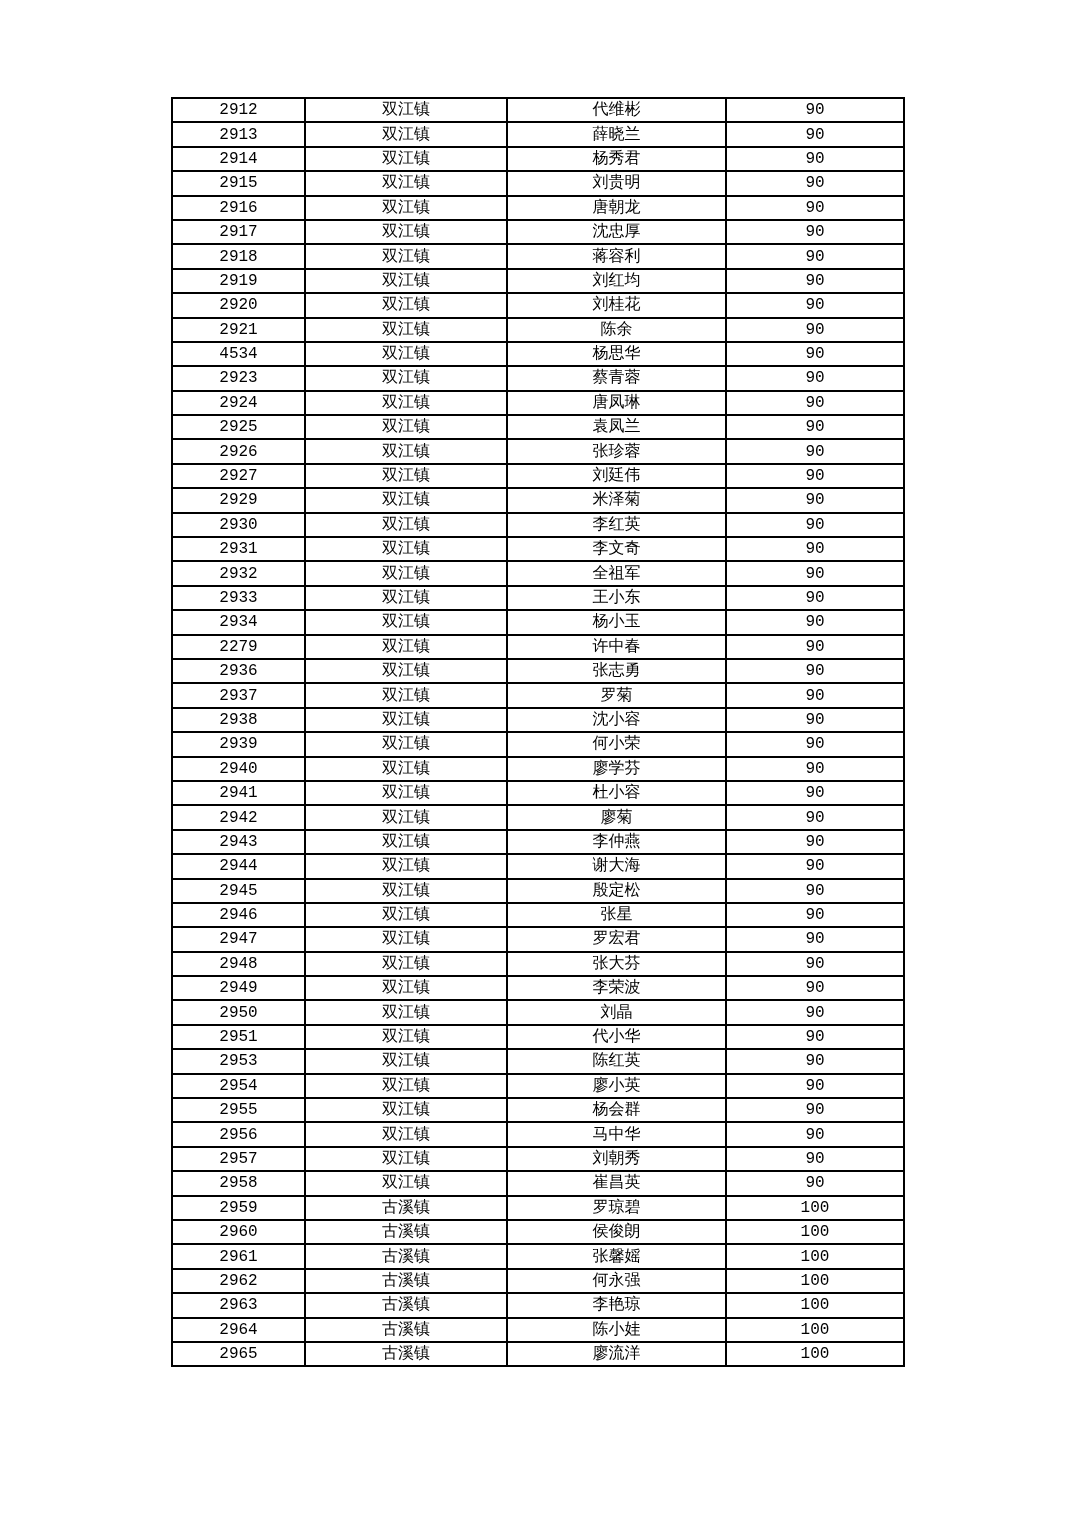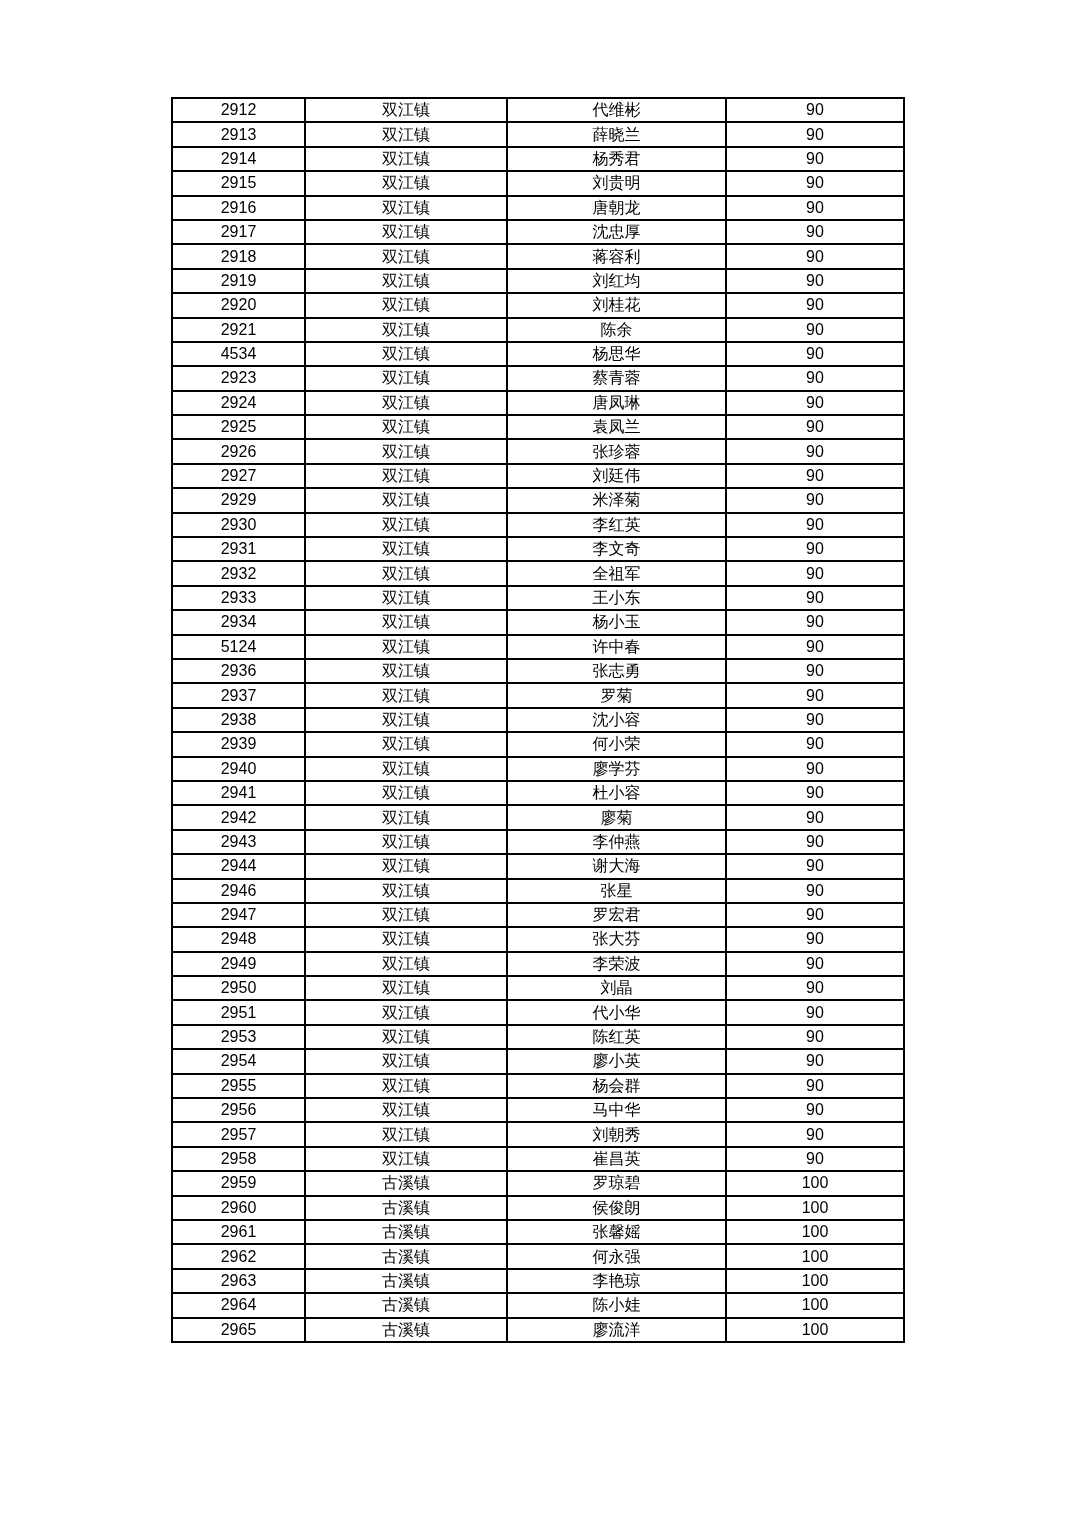--- a/index.html
+++ b/index.html
@@ -6,21 +6,21 @@
     margin: 0;
     padding: 0;
     background: #ffffff;
   }
   .page {
     position: relative;
     width: 1074px;
     height: 1520px;
     background: #ffffff;
     overflow: hidden;
-    font-family: Liberation Sans, sans-serif;
+    font-family: Liberation Mono, monospace;
     color: #000000;
   }
   table.roster {
     position: absolute;
     left: 171px;
     top: 97px;
     width: 732px;
     border-collapse: collapse;
     table-layout: fixed;
   }
@@ -174,21 +174,21 @@
           <td>王小东</td>
           <td>90</td>
         </tr>
         <tr>
           <td>2934</td>
           <td>双江镇</td>
           <td>杨小玉</td>
           <td>90</td>
         </tr>
         <tr>
-          <td>5124</td>
+          <td>2279</td>
           <td>双江镇</td>
           <td>许中春</td>
           <td>90</td>
         </tr>
         <tr>
           <td>2936</td>
           <td>双江镇</td>
           <td>张志勇</td>
           <td>90</td>
         </tr>
@@ -231,20 +231,26 @@
         <tr>
           <td>2943</td>
           <td>双江镇</td>
           <td>李仲燕</td>
           <td>90</td>
         </tr>
         <tr>
           <td>2944</td>
           <td>双江镇</td>
           <td>谢大海</td>
+          <td>90</td>
+        </tr>
+        <tr>
+          <td>2945</td>
+          <td>双江镇</td>
+          <td>殷定松</td>
           <td>90</td>
         </tr>
         <tr>
           <td>2946</td>
           <td>双江镇</td>
           <td>张星</td>
           <td>90</td>
         </tr>
         <tr>
           <td>2947</td>

